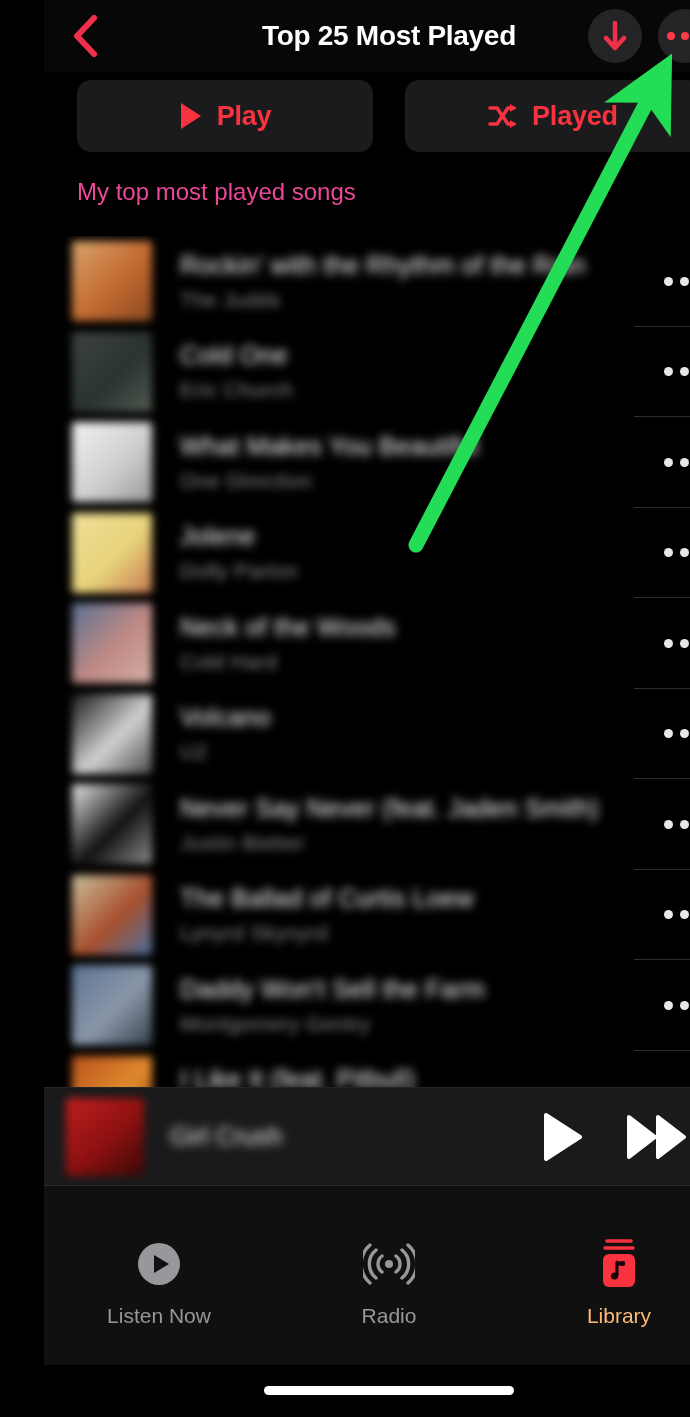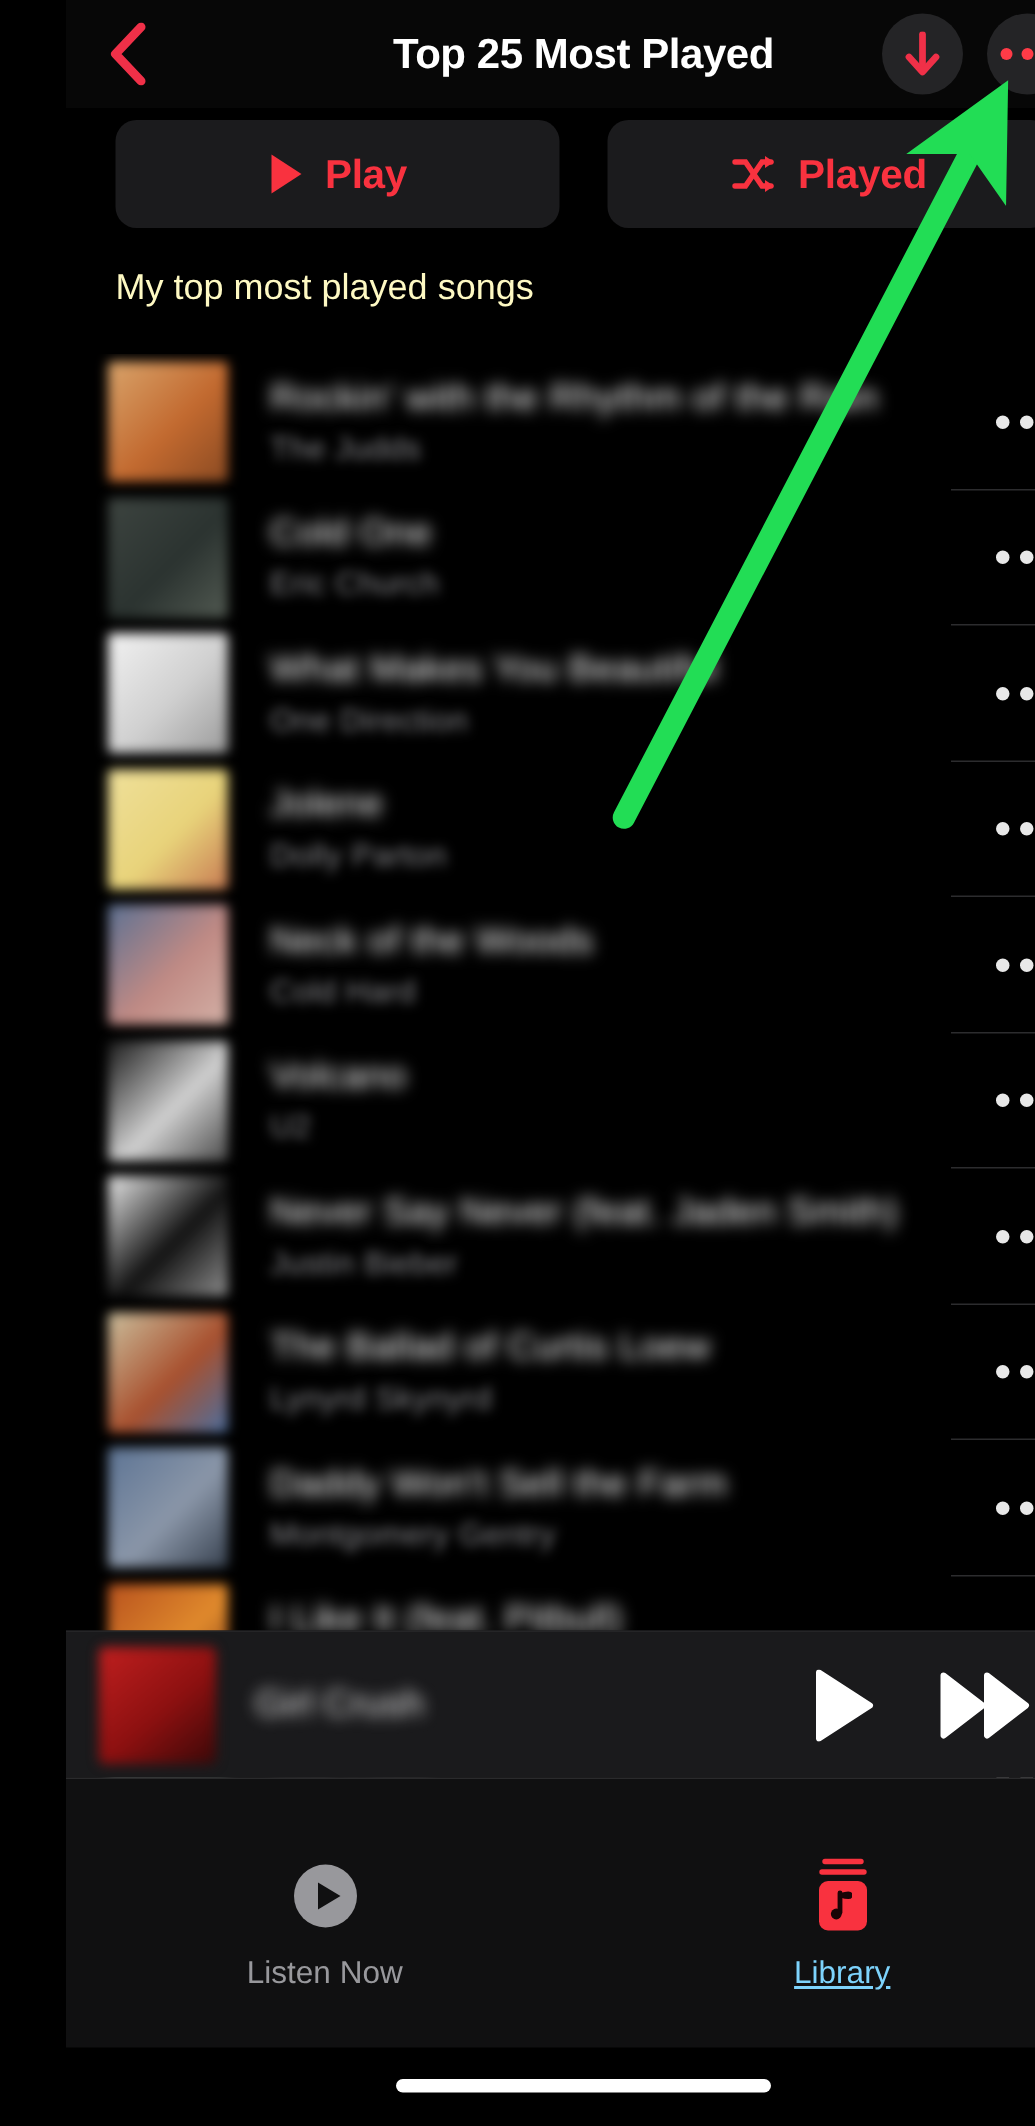--- a/index.html
+++ b/index.html
@@ -47,21 +47,21 @@
   .action-btn {
     flex:1; height:72px; border-radius:14px; background:#1b1b1d;
     display:flex; align-items:center; justify-content:center; gap:14px;
     cursor:pointer; border:none;
   }
   .action-label { color:#f9323f; font-size:27px; font-weight:700; letter-spacing:-0.2px; }
 
   
   .subtitle {
     position:absolute; top:178px; left:33px;
-    color:#fef9c3; font-size:24px; font-weight:400;
+    color:#ec4899; font-size:24px; font-weight:400;
   }
 
   
   .list {
     position:absolute; top:236px; left:0; width:690px; height:950px;
     overflow:hidden;
   }
   .row {
     position:relative; width:690px; height:90.5px;
     display:flex; align-items:center;
@@ -127,21 +127,21 @@
     position:absolute; left:0; bottom:52px; width:690px; height:180px;
     background:#101011; display:flex; align-items:center;
     padding-top:12px; border-top:1px solid #2a2a2c;
   }
   .tab {
     flex:1; display:flex; flex-direction:column; align-items:center; gap:12px;
     cursor:pointer;
   }
   .tab-icon { height:56px; display:flex; align-items:center; justify-content:center; }
   .tab-label { font-size:21px; color:#98989c; }
-  .tab.active .tab-label { color:#7dd3fc;text-decoration:underline; }
+  .tab.active .tab-label { color:#fdba74; }
 
   
   .home-indicator {
     position:absolute; bottom:22px; left:50%; transform:translateX(-50%);
     width:250px; height:9px; border-radius:5px; background:#ffffff;
   }
 </style>
 </head>
 <body>
 
@@ -390,20 +390,34 @@
   <div class="tab-bar" id="tab-bar">
       <div class="tab">
         <div class="tab-icon">
           <svg width="46" height="46" viewBox="0 0 46 46">
             <circle cx="23" cy="23" r="21" fill="#98989c"></circle>
             <path d="M18 14 L33 23 L18 32 Z" fill="#101011"></path>
           </svg>
         </div>
         <div class="tab-label">Listen Now</div>
       </div>
+      <div class="tab">
+        <div class="tab-icon">
+          <svg width="52" height="44" viewBox="0 0 52 44">
+            <circle cx="26" cy="22" r="4" fill="#98989c"></circle>
+            <path d="M33 14 A10 10 0 0 1 33 30" stroke="#98989c" stroke-width="3.4" fill="none" stroke-linecap="round"></path>
+            <path d="M19 14 A10 10 0 0 0 19 30" stroke="#98989c" stroke-width="3.4" fill="none" stroke-linecap="round"></path>
+            <path d="M39 8 A18 18 0 0 1 39 36" stroke="#98989c" stroke-width="3.4" fill="none" stroke-linecap="round"></path>
+            <path d="M13 8 A18 18 0 0 0 13 36" stroke="#98989c" stroke-width="3.4" fill="none" stroke-linecap="round"></path>
+            <path d="M45 3 A25 25 0 0 1 45 41" stroke="#98989c" stroke-width="3.4" fill="none" stroke-linecap="round"></path>
+            <path d="M7 3 A25 25 0 0 0 7 41" stroke="#98989c" stroke-width="3.4" fill="none" stroke-linecap="round"></path>
+          </svg>
+        </div>
+        <div class="tab-label">Radio</div>
+      </div>
       <div class="tab active">
         <div class="tab-icon">
           <svg width="46" height="52" viewBox="0 0 46 52">
             <path d="M11 3 h24" stroke="#f9323f" stroke-width="3.6" stroke-linecap="round"></path>
             <path d="M9 10 h28" stroke="#f9323f" stroke-width="3.6" stroke-linecap="round"></path>
             <rect x="7" y="16" width="32" height="33" rx="6" fill="#f9323f"></rect>
             <path d="M21 24 v13" stroke="#1a0406" stroke-width="3.2" stroke-linecap="round"></path>
             <path d="M21 24 q7 -2 8 0 v3 q-1 2 -8 0 z" fill="#1a0406"></path>
             <circle cx="18.5" cy="38" r="3.6" fill="#1a0406"></circle>
           </svg>

